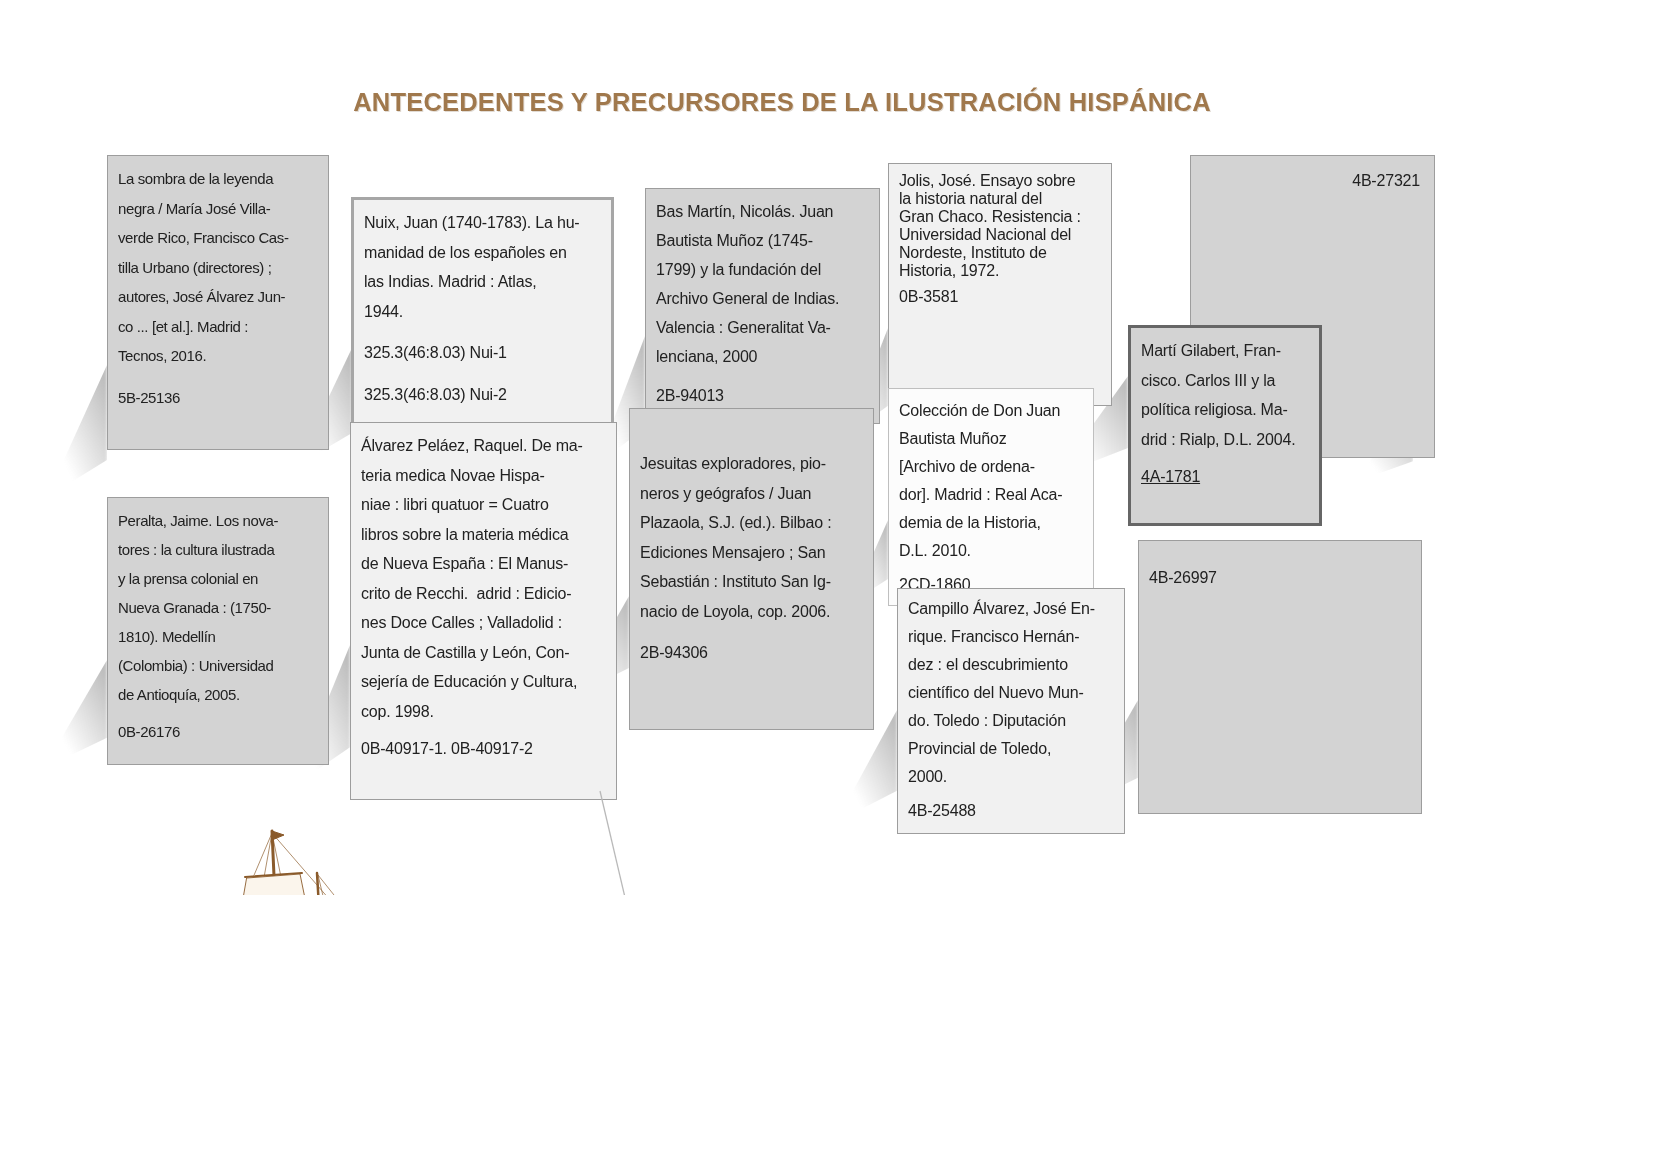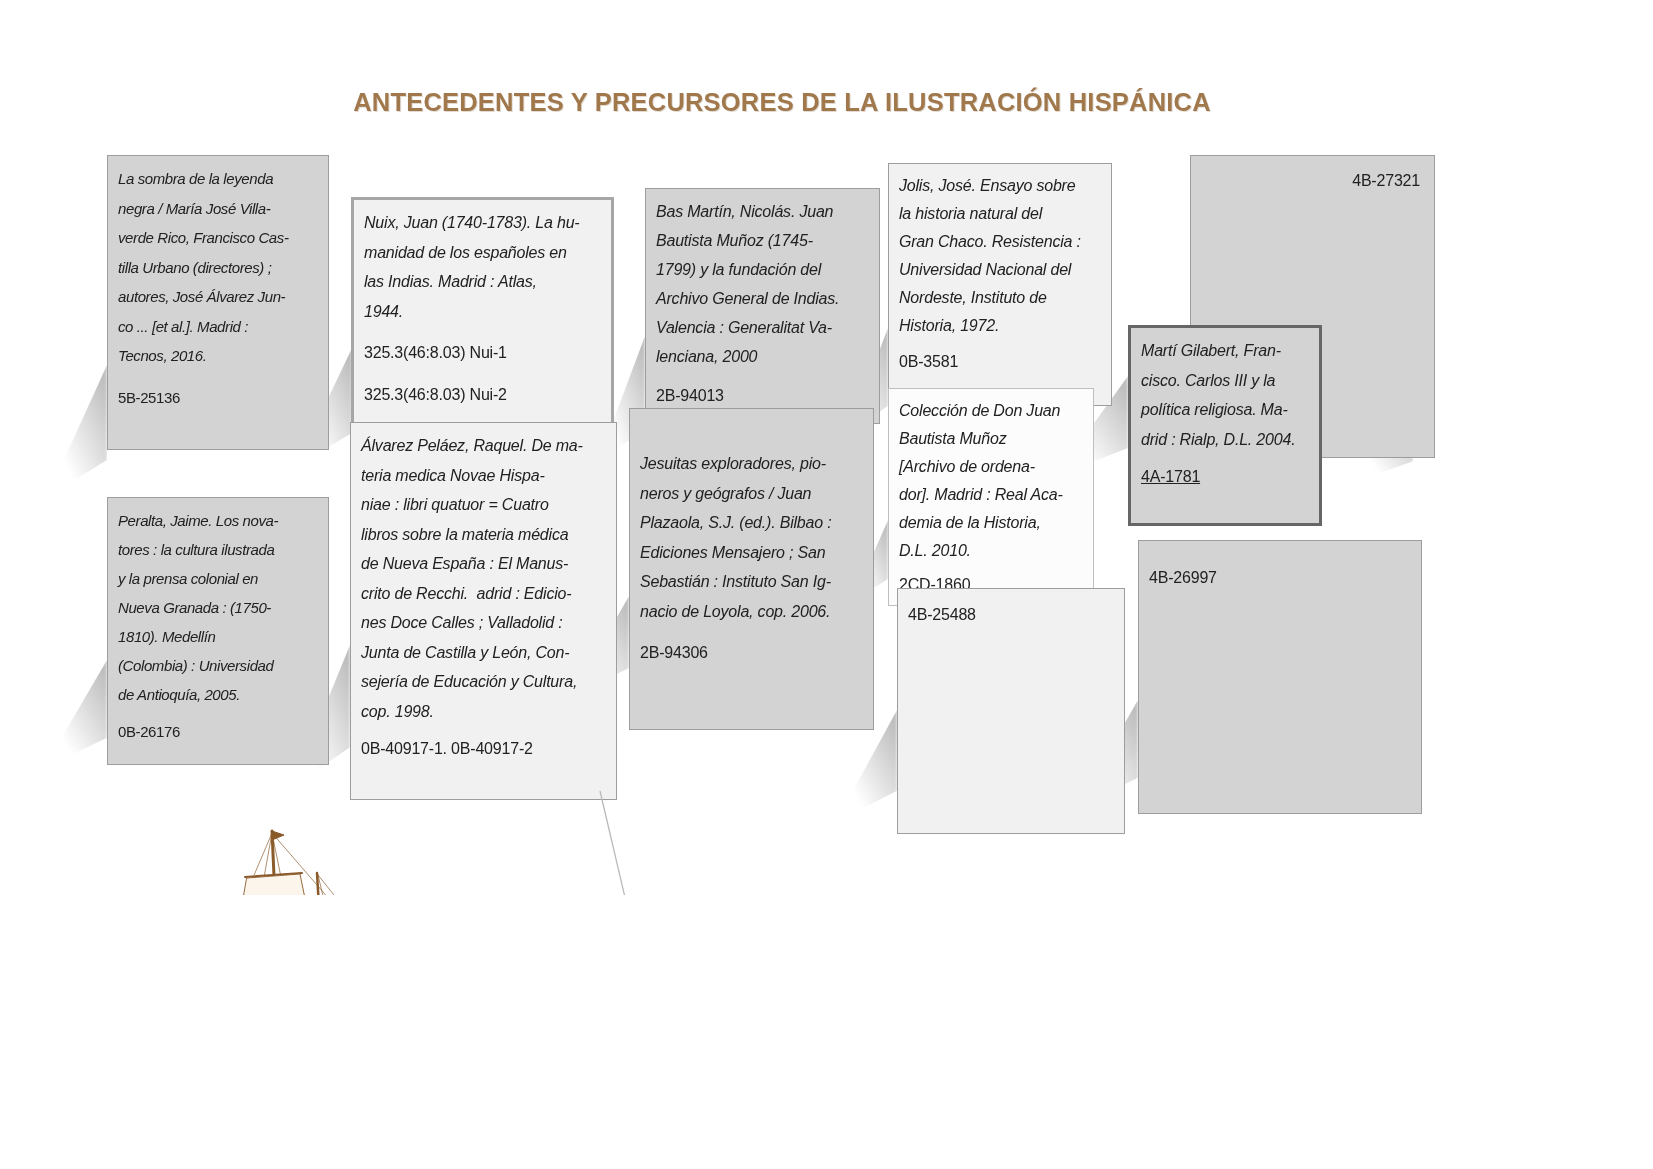--- a/index.html
+++ b/index.html
@@ -12,21 +12,21 @@
     position:absolute; top:88px; left:782px; transform:translateX(-50%);
     white-space:nowrap; font-size:25.5px; font-weight:bold;
     color:#a0784c; letter-spacing:.2px;
     text-shadow:1px 1px 0 rgba(120,90,60,.22);
   }
   .card {
     position:absolute; background:#d3d3d3; border:1px solid #9d9d9d;
     padding:8px 10px; color:#212121; font-size:16px; line-height:29.5px;
     letter-spacing:-.2px;
   }
-  .card .body { white-space:pre;font-style:italic; }
+  .card .body { white-space:pre; }
   .card .call { margin-top:12px; white-space:pre; }
   .card.light { background:#f1f1f1; }
   .card.white { background:#fcfcfc; border-color:#bfbfbf; }
   .card.thick { border:3px solid #a6a6a6; }
   .card.darkborder { border:3px solid #666666; }
   .card.narrow { font-size:15px; letter-spacing:-.4px; }
   .call-right { text-align:right; padding-right:4px; }
   .wedge {
     position:absolute;
     clip-path:polygon(100% 0, 100% 72%, 0 100%);
@@ -122,41 +122,48 @@
   <div class="card" style="left:629px; top:408px; width:223px; height:272px; padding-top:40px;">
     <div class="body">Jesuitas exploradores, pio-
 neros y geógrafos / Juan
 Plazaola, S.J. (ed.). Bilbao :
 Ediciones Mensajero ; San
 Sebastián : Instituto San Ig-
 nacio de Loyola, cop. 2006.</div>
     <div class="call">2B-94306</div>
   </div>
 
-  <div class="card light" style="left:888px; top:163px; width:202px; height:225px; line-height:28px;">
+  <div class="card light" style="left:888px; top:163px; width:202px; height:225px; line-height:18px;">
     <div class="body">Jolis, José. Ensayo sobre
 la historia natural del
 Gran Chaco. Resistencia :
 Universidad Nacional del
 Nordeste, Instituto de
 Historia, 1972.</div>
     <div class="call" style="margin-top:8px;">0B-3581</div>
   </div>
 
   <div class="card white" style="left:888px; top:388px; width:184px; height:200px; line-height:28px;">
     <div class="body">Colección de Don Juan
 Bautista Muñoz
 [Archivo de ordena-
 dor]. Madrid : Real Aca-
 demia de la Historia,
 D.L. 2010.</div>
     <div class="call" style="margin-top:6px;">2CD-1860</div>
   </div>
 
   <div class="card light" style="left:897px; top:588px; width:206px; height:230px; line-height:28px; padding-top:6px;">
+    <div class="body">Campillo Álvarez, José En-
+rique. Francisco Hernán-
+dez : el descubrimiento
+científico del Nuevo Mun-
+do. Toledo : Diputación
+Provincial de Toledo,
+2000.</div>
     <div class="call" style="margin-top:6px;">4B-25488</div>
   </div>
 
   <div class="card" style="left:1190px; top:155px; width:223px; height:285px;">
     <div class="call call-right" style="margin-top:2px;">4B-27321</div>
   </div>
 
   <div class="card darkborder" style="left:1128px; top:325px; width:168px; height:179px;">
     <div class="body">Martí Gilabert, Fran-
 cisco. Carlos III y la

